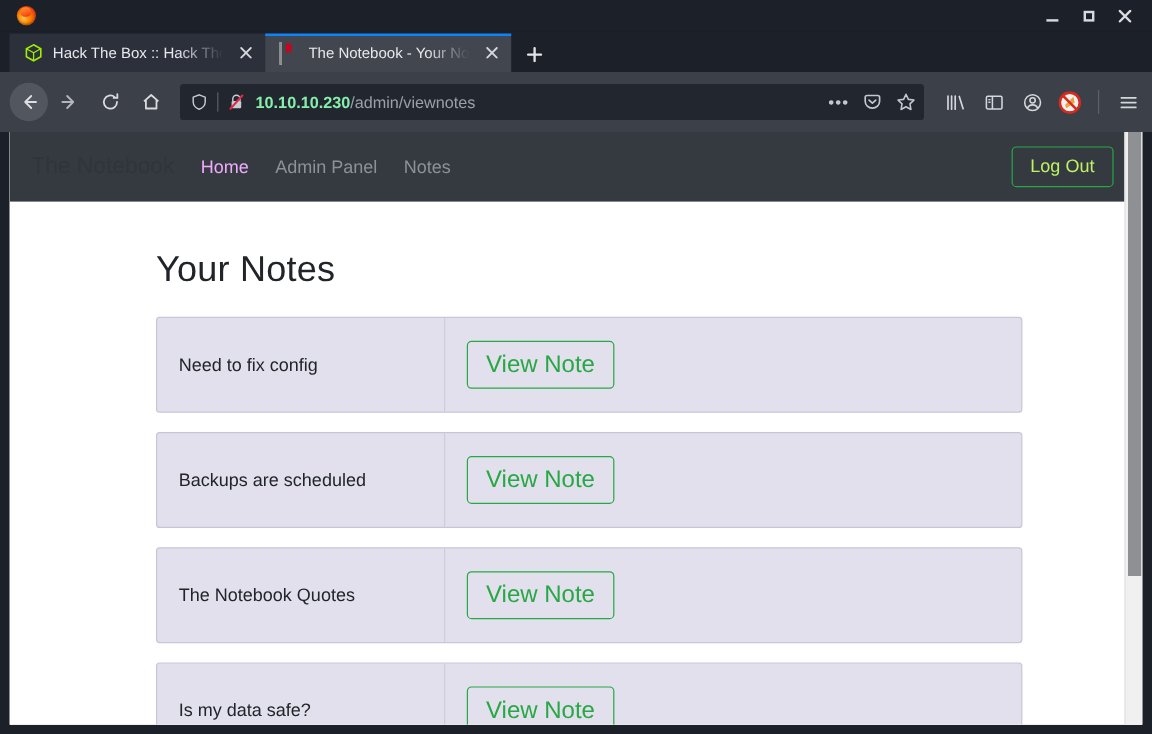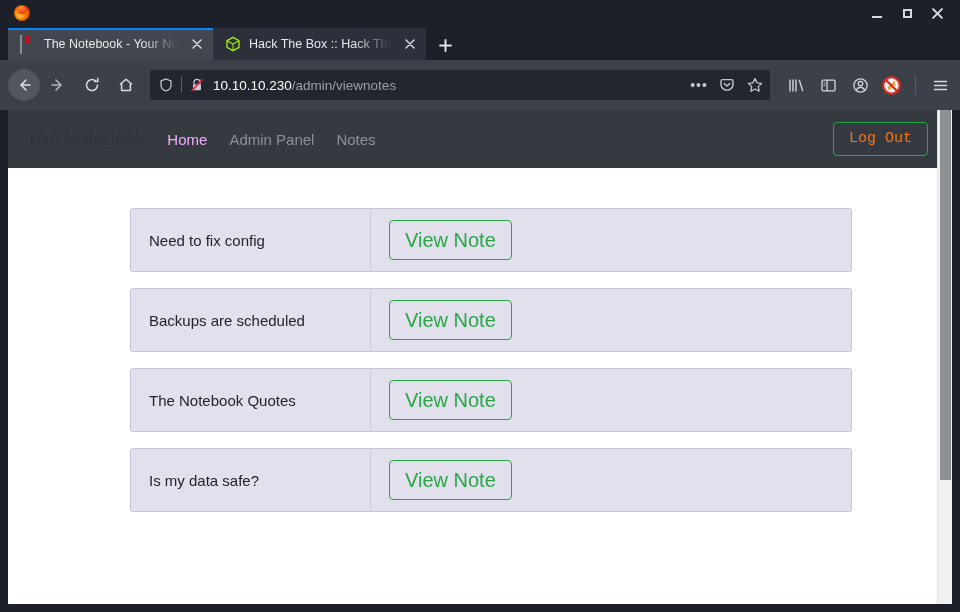--- a/index.html
+++ b/index.html
@@ -193,21 +193,21 @@
   .url-lock { width: 16px; height: 16px; position: relative; display:flex; align-items:center; justify-content:center; }
   .url-lock svg { width: 14px; height: 14px; }
   .url-text {
     margin-left: 8px;
     font-size: 13.5px;
     color: #9aa0aa;
     white-space: nowrap;
     overflow: hidden;
     flex: 1 1 auto;
   }
-  .url-text .host { color: #ffffff; }
+  .url-text .host { color: #86efac; font-weight: bold; }
   .url-actions { display: flex; align-items: center; gap: 10px; padding-left: 8px; }
   .url-ico { width: 18px; height: 18px; display:flex; align-items:center; justify-content:center; color: #c3c7cf; cursor: default; }
   .url-ico svg { width: 16px; height: 16px; }
   .url-ico.dots { letter-spacing: 1px; font-size: 14px; color:#c3c7cf; }
 
   .tb-right { display: flex; align-items: center; gap: 12px; margin-left: 6px; }
   .tb-ico { width: 20px; height: 20px; display:flex; align-items:center; justify-content:center; color:#d4d7dd; cursor: default; }
   .tb-ico svg { width: 17px; height: 17px; }
   .tb-divider { width: 1px; height: 20px; background: #5a5f69; margin: 0 2px; }
   .noscript { width: 19px; height: 19px; position: relative; }
@@ -249,46 +249,46 @@
   .nav-link {
     font-size: 15px;
     color: #8b9199;
     cursor: default;
     white-space: nowrap;
   }
   .nav-link.active { color: #f0abfc; }
   .logout-btn {
     margin-left: auto;
     border: 1px solid #28a745;
-    color: #f97316;
+    color: #bef264;
     background: transparent;
     border-radius: 4px;
     font-size: 15px;
     padding: 8px 15px;
-    font-family: Liberation Mono, monospace;
+    font-family: Liberation Sans, sans-serif;
     cursor: default;
     line-height: 1.1;
   }
 
   
   .content { padding: 40px 0 0 0; }
   .container { width: 722px; margin-left: 122px; }
   h1.page-title {
     font-size: 30px;
     font-weight: normal;
     color: #212529;
     margin-bottom: 22px;
     letter-spacing: .2px;
   }
 
   .note-card {
     background: #e2e0ec;
     border: 1px solid #c9c5d9;
     border-radius: 3px;
-    height: 64px;
+    height: 80px;
     display: flex;
     align-items: stretch;
     margin-bottom: 16px;
   }
   .note-title-cell {
     width: 240px;
     flex: 0 0 240px;
     display: flex;
     align-items: center;
     padding-left: 18px;
@@ -349,40 +349,40 @@
       <div class="wc wc-close">
         <svg viewBox="0 0 10 10" fill="none" stroke="#d8dae0" stroke-width="1.8" stroke-linecap="round">
           <path d="M1 1 L9 9 M9 1 L1 9"></path>
         </svg>
       </div>
     </div>
   </div>
 
   <div class="tabstrip">
 
-    <div class="tab active">
-      <span class="tab-favicon">
-        <span class="fav-book"></span>
-      </span>
-      <span class="tab-title">The Notebook - Your Not</span>
-      <span class="tab-close">
-        <svg viewBox="0 0 10 10" fill="none" stroke="#d6d8de" stroke-width="1.5" stroke-linecap="round">
-          <path d="M1 1 L9 9 M9 1 L1 9"></path>
-        </svg>
-      </span>
-    </div>
-
     <div class="tab inactive">
       <span class="tab-favicon fav-htb">
         <svg viewBox="0 0 24 24">
           <path d="M12 2 L21 7 L21 17 L12 22 L3 17 L3 7 Z" fill="none" stroke="#9fef00" stroke-width="2"></path>
           <path d="M12 12 L21 7 M12 12 L3 7 M12 12 L12 22" fill="none" stroke="#9fef00" stroke-width="1.6"></path>
         </svg>
       </span>
       <span class="tab-title">Hack The Box :: Hack The</span>
+      <span class="tab-close">
+        <svg viewBox="0 0 10 10" fill="none" stroke="#d6d8de" stroke-width="1.5" stroke-linecap="round">
+          <path d="M1 1 L9 9 M9 1 L1 9"></path>
+        </svg>
+      </span>
+    </div>
+
+    <div class="tab active">
+      <span class="tab-favicon">
+        <span class="fav-book"></span>
+      </span>
+      <span class="tab-title">The Notebook - Your Not</span>
       <span class="tab-close">
         <svg viewBox="0 0 10 10" fill="none" stroke="#d6d8de" stroke-width="1.5" stroke-linecap="round">
           <path d="M1 1 L9 9 M9 1 L1 9"></path>
         </svg>
       </span>
     </div>
 
     <div class="newtab">
       <svg viewBox="0 0 12 12" fill="none" stroke="#e3e5ea" stroke-width="1.8" stroke-linecap="round">
         <path d="M6 1 L6 11 M1 6 L11 6"></path>
@@ -493,20 +493,21 @@
         <div class="nav-links">
           <div class="nav-link active">Home</div>
           <div class="nav-link">Admin Panel</div>
           <div class="nav-link">Notes</div>
         </div>
         <button class="logout-btn">Log Out</button>
       </div>
 
       <div class="content">
         <div class="container">
+          <h1 class="page-title">Your Notes</h1>
 
           <div class="note-card">
             <div class="note-title-cell">Need to fix config</div>
             <div class="note-action-cell">
               <button class="view-note-btn">View Note</button>
             </div>
           </div>
 
           <div class="note-card">
             <div class="note-title-cell">Backups are scheduled</div>

